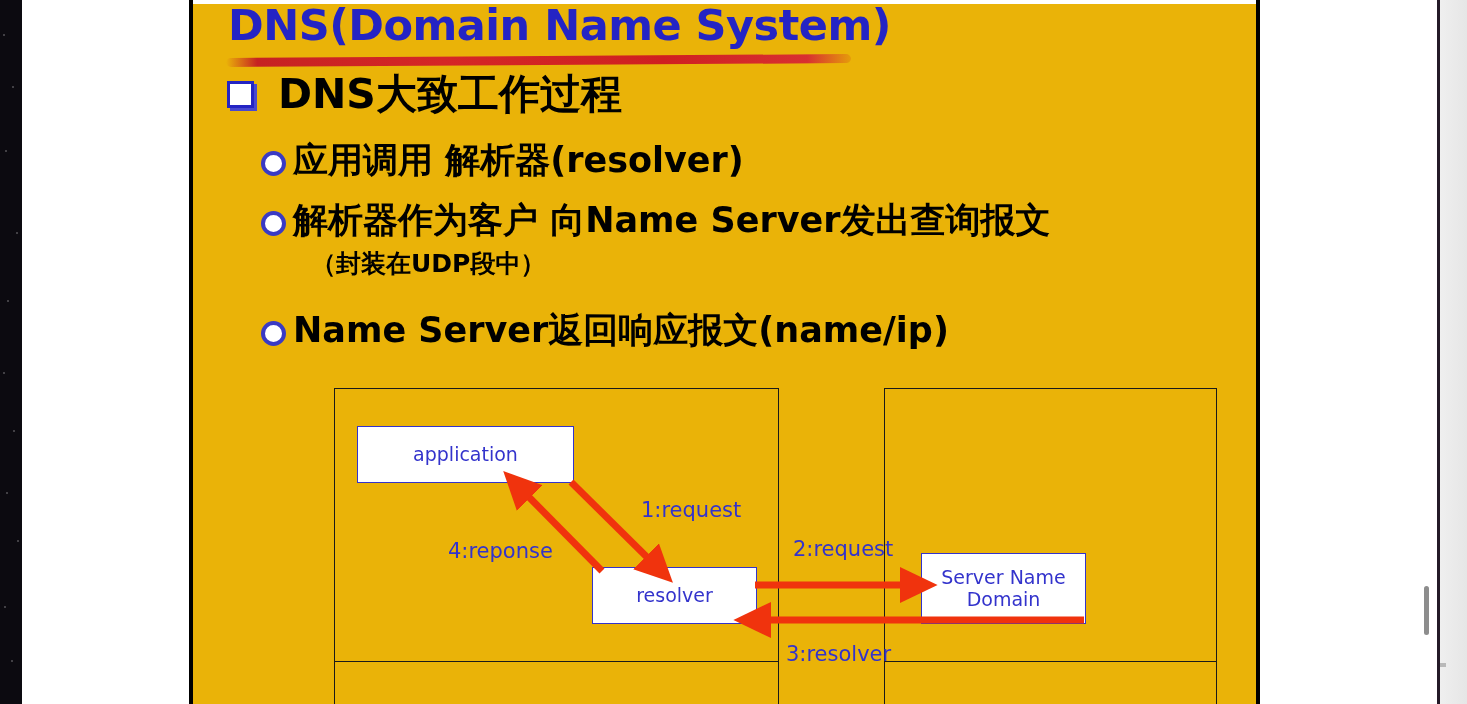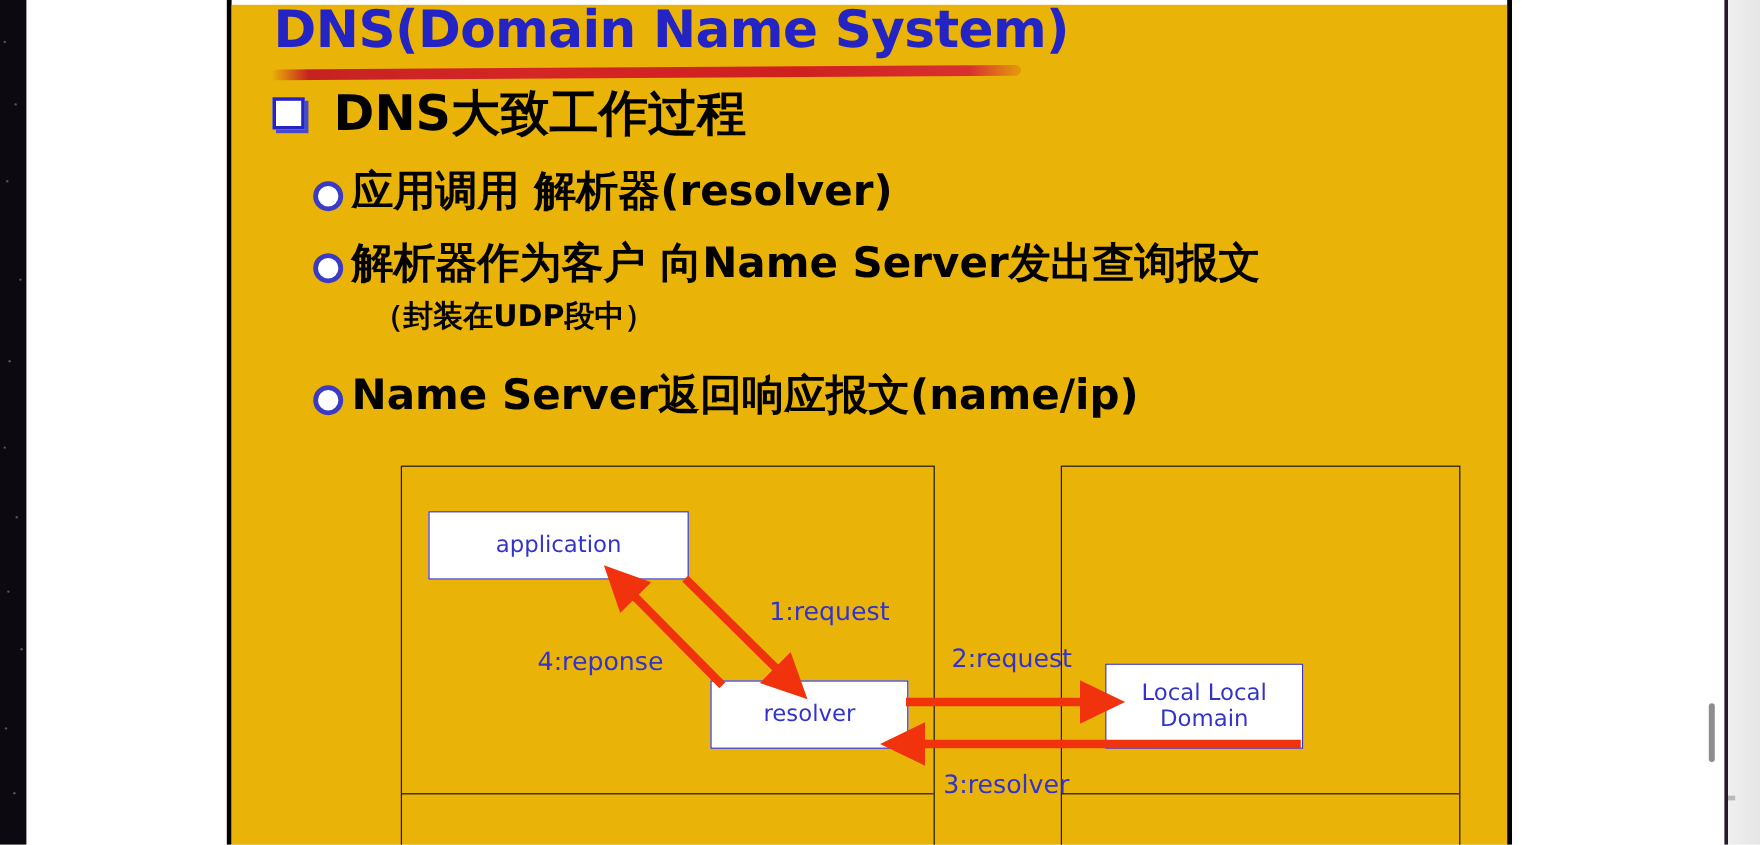--- a/index.html
+++ b/index.html
@@ -267,21 +267,21 @@
 
       <div class="node-box" style="left:164px; top:422px; width:215px; height:55px;">
         <span>application</span>
       </div>
 
       <div class="node-box" style="left:399px; top:563px; width:163px; height:55px;align-items:center;">
         <span>resolver</span>
       </div>
 
       <div class="node-box" style="left:728px; top:549px; width:163px; height:69px; flex-direction:column;">
-        <span>Local Local</span>
+        <span>Server Name</span>
         <span>Domain</span>
       </div>
 
       <svg class="arrows" viewBox="0 0 1063 704">
         <defs>
           <marker id="ahead" markerWidth="6" markerHeight="6" refX="2.6" refY="3" orient="auto" markerUnits="strokeWidth">
             <path d="M0,0.4 L5.4,3 L0,5.6 z" fill="#f0330d"></path>
           </marker>
         </defs>
 

